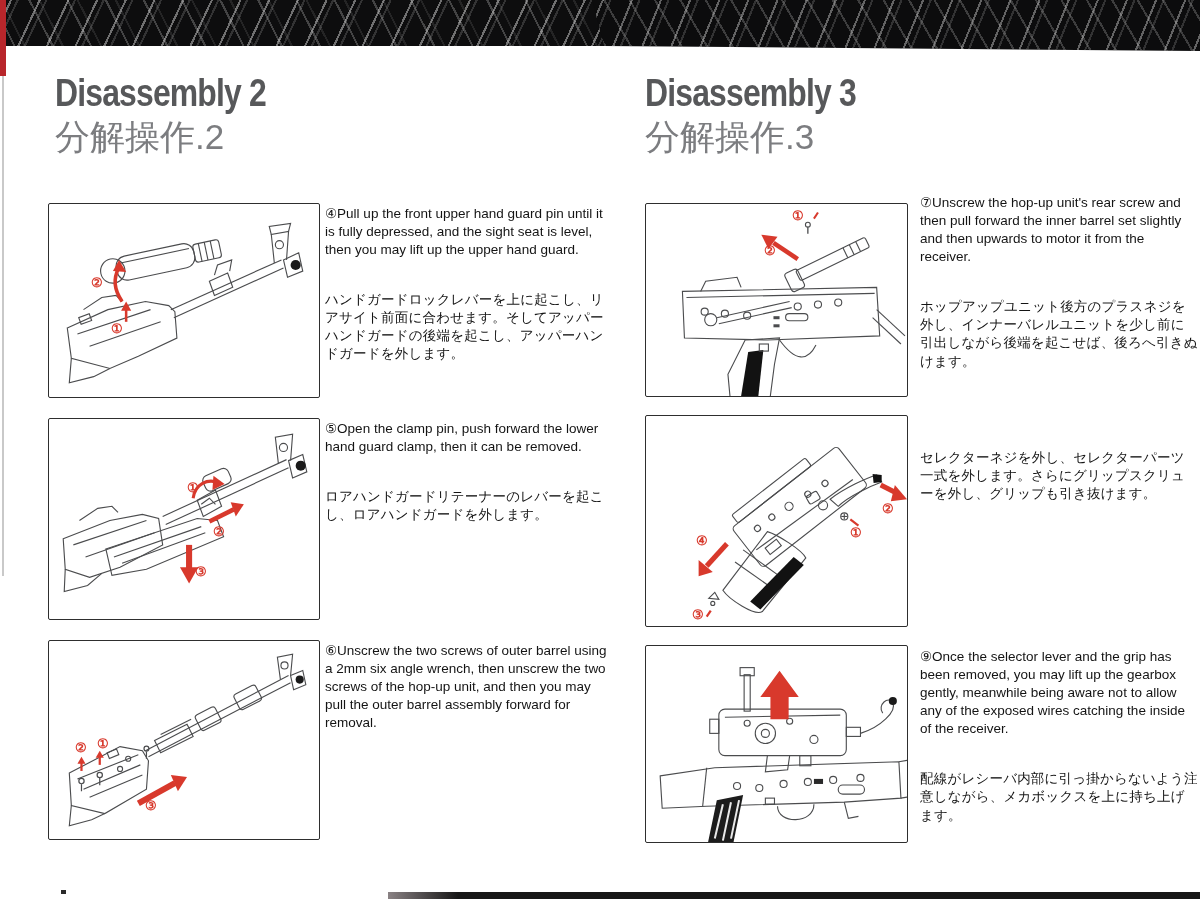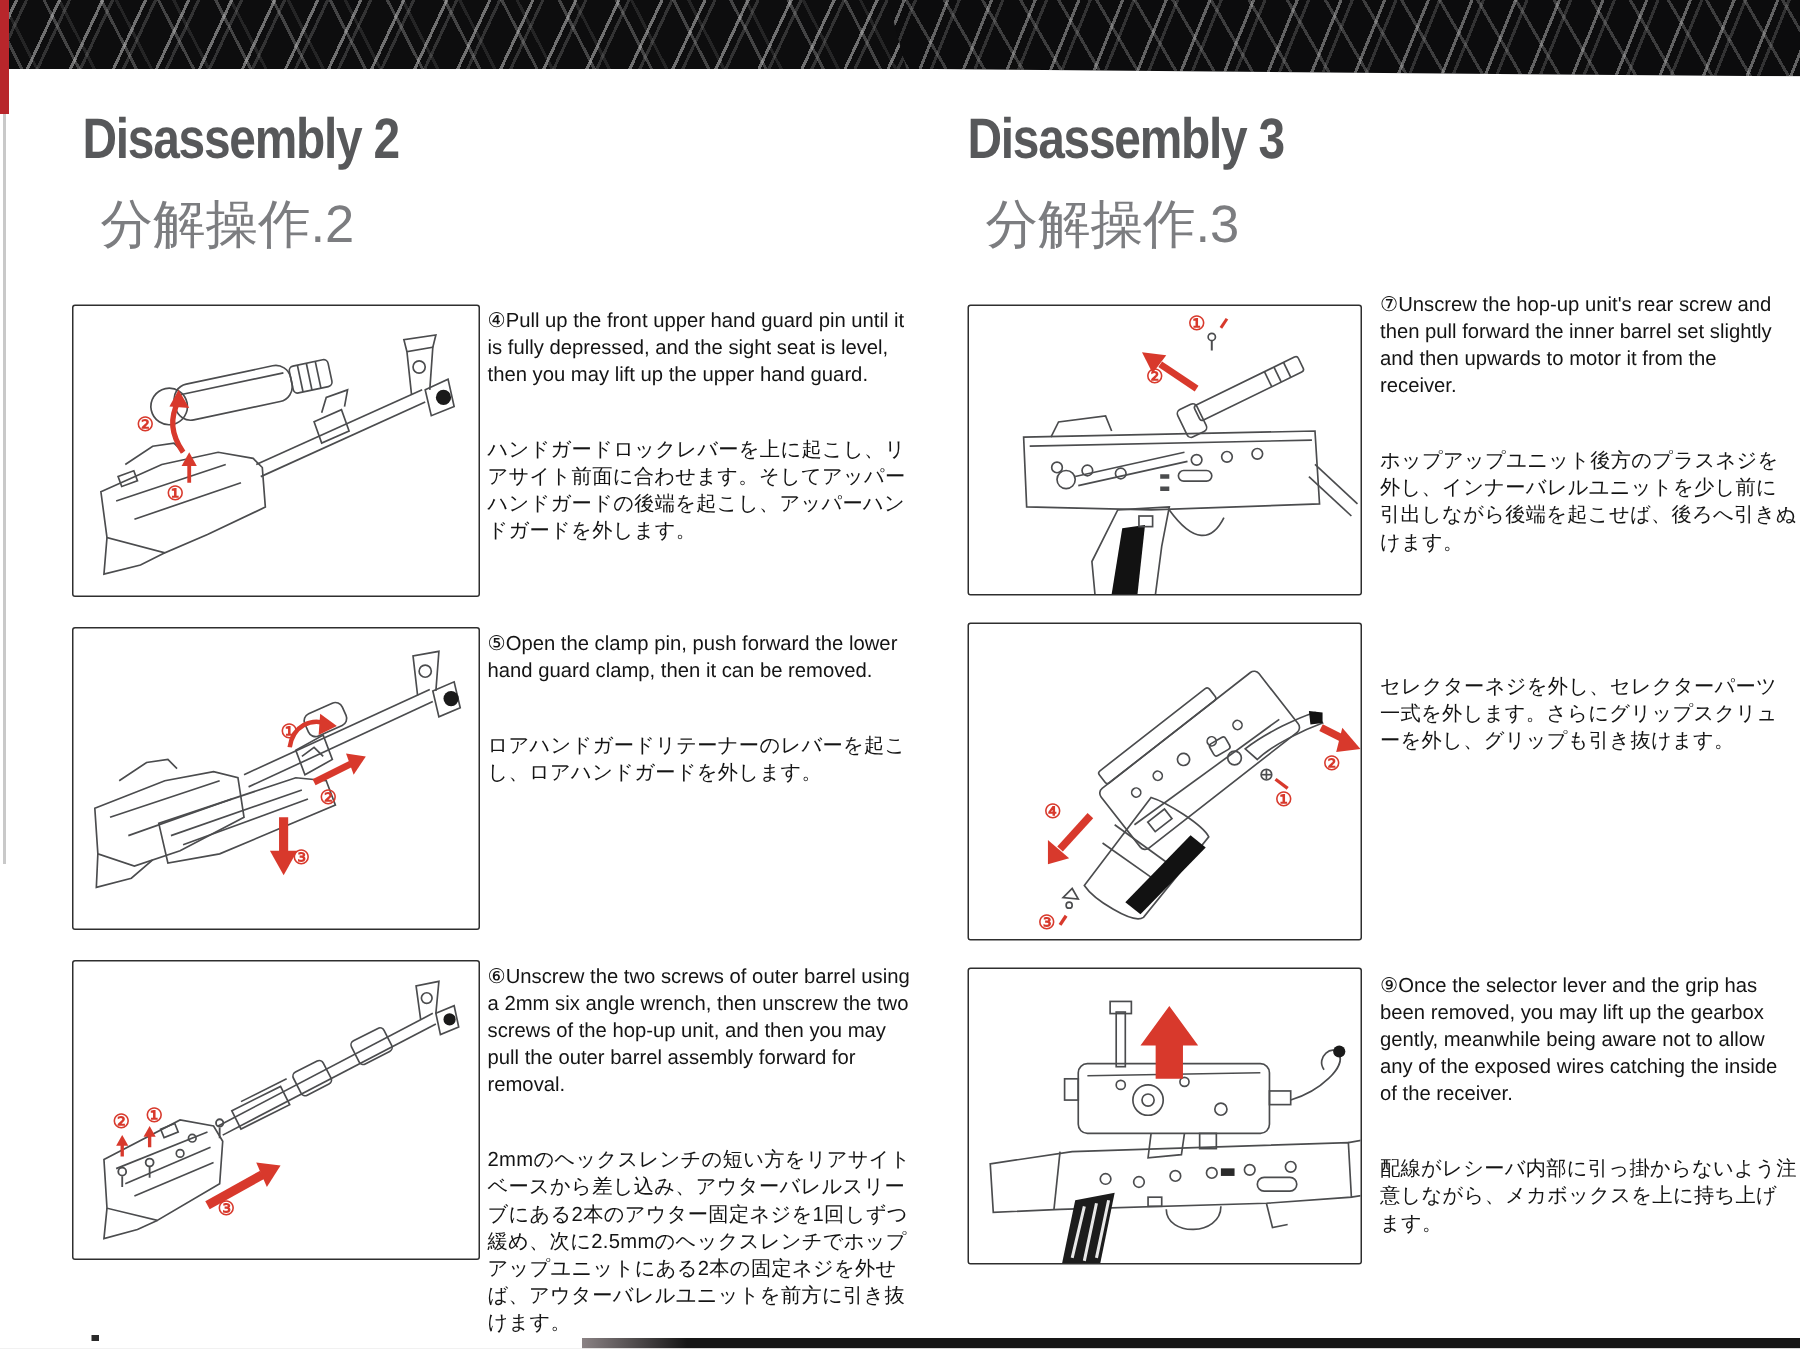--- a/index.html
+++ b/index.html
@@ -18,21 +18,21 @@
       #0c0c0d;
     clip-path:polygon(0 0,100% 0,100% 100%,2% 90%);}
   .red-stripe{position:absolute;top:0;left:0;width:6px;height:76px;background:#b8262b;}
   .gray-hairline{position:absolute;top:76px;left:2px;width:2px;height:500px;background:#c9c9c9;}
   .bottom-bar{position:absolute;bottom:0;left:388px;width:812px;height:7px;
     background:linear-gradient(to right,#8a8284,#161616 70px);}
   .bottom-dot{position:absolute;left:61px;top:890px;width:5px;height:4px;background:#2a2a2a;}
 
   .t-en{position:absolute;margin:0;font-weight:bold;font-size:38px;color:#57585a;
         transform:scaleX(.84);transform-origin:0 0;letter-spacing:-1px;white-space:nowrap;}
-  .t-ja{position:absolute;margin:12px;font-size:35px;font-weight:normal;color:#7c7d80;white-space:nowrap;}
+  .t-ja{position:absolute;margin:0;font-size:35px;font-weight:normal;color:#7c7d80;white-space:nowrap;}
 
   .figbox{position:absolute;margin:0;background:#fff;border:1.5px solid #2e2e2e;border-radius:2px;}
   .figbox svg{display:block;width:100%;height:100%;}
   .co{position:absolute;color:#d8392c;font-size:13px;font-weight:bold;line-height:1;}
 
   .step{position:absolute;width:283px;font-size:13.5px;line-height:1.34;color:#141414;}
   .step p{margin:0 0 17px;}
   .step .ja{letter-spacing:.2px;margin-top:32px;}
   .num{margin-right:0;}
 </style>
@@ -178,21 +178,20 @@
         <path d="M120,132 L136,134 L127,148 Z" fill="#d8392c" stroke="none"></path>
       </g>
     </svg>
     <span class="co" style="left:26px;top:100px">②</span>
     <span class="co" style="left:48px;top:96px">①</span>
     <span class="co" style="left:96px;top:158px">③</span>
   </figure>
 
   <div class="step" style="left:325px;top:642px">
     <p class="en"><span class="num">⑥</span><span>Unscrew the two screws of outer barrel using a 2mm six angle wrench, then unscrew the two screws of the hop-up unit, and then you may pull the outer barrel assembly forward for removal.</span></p>
-    <p class="ja">2mmのヘックスレンチの短い方をリアサイトベースから差し込み、アウターバレルスリーブにある2本のアウター固定ネジを1回しずつ緩め、次に2.5mmのヘックスレンチでホップアップユニットにある2本の固定ネジを外せば、アウターバレルユニットを前方に引き抜けます。</p>
   </div>
 
   <h1 class="t-en" style="left:645px;top:72px">Disassembly 3</h1>
   <h2 class="t-ja" style="left:645px;top:114px">分解操作.3</h2>
 
   <figure class="figbox" style="left:645px;top:203px;width:261px;height:192px">
     <svg viewBox="0 0 258 189">
       <g stroke="#4b4c4e" fill="none" stroke-width="1.1">
         <path d="M36,86 L228,82 L231,130 L120,134 L38,132 Z"></path>
         <path d="M40,92 L226,88"></path>

